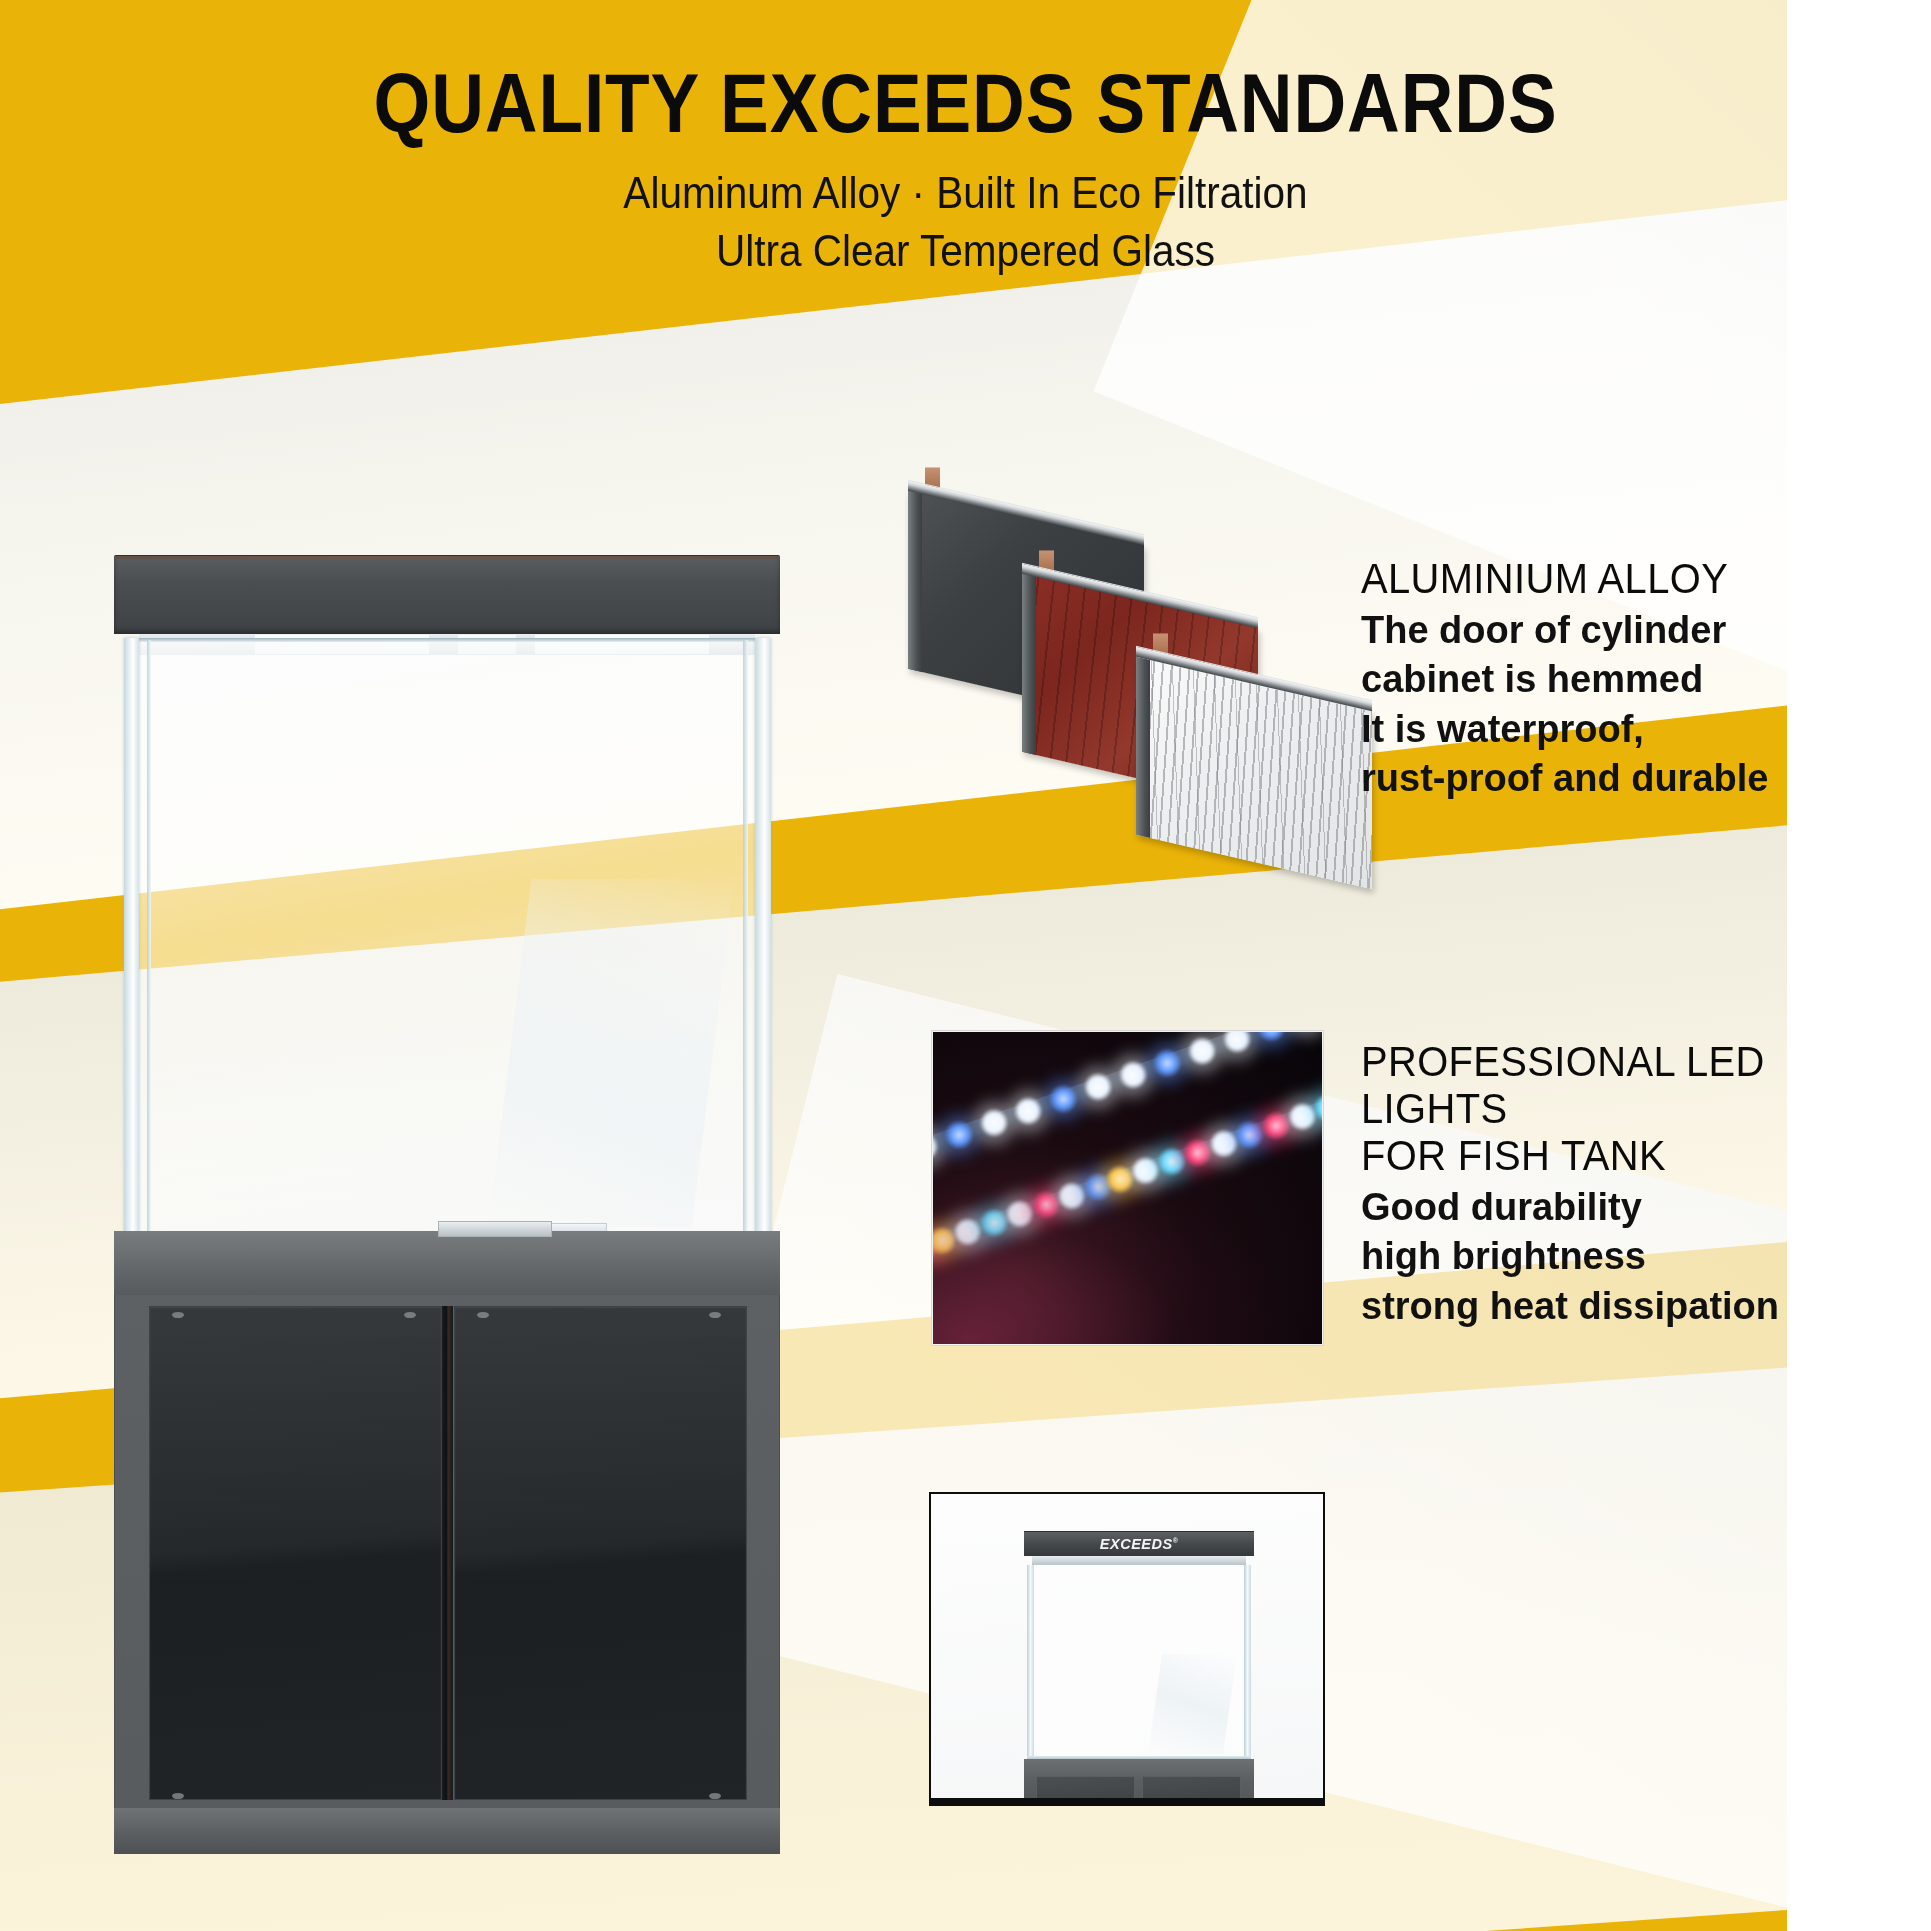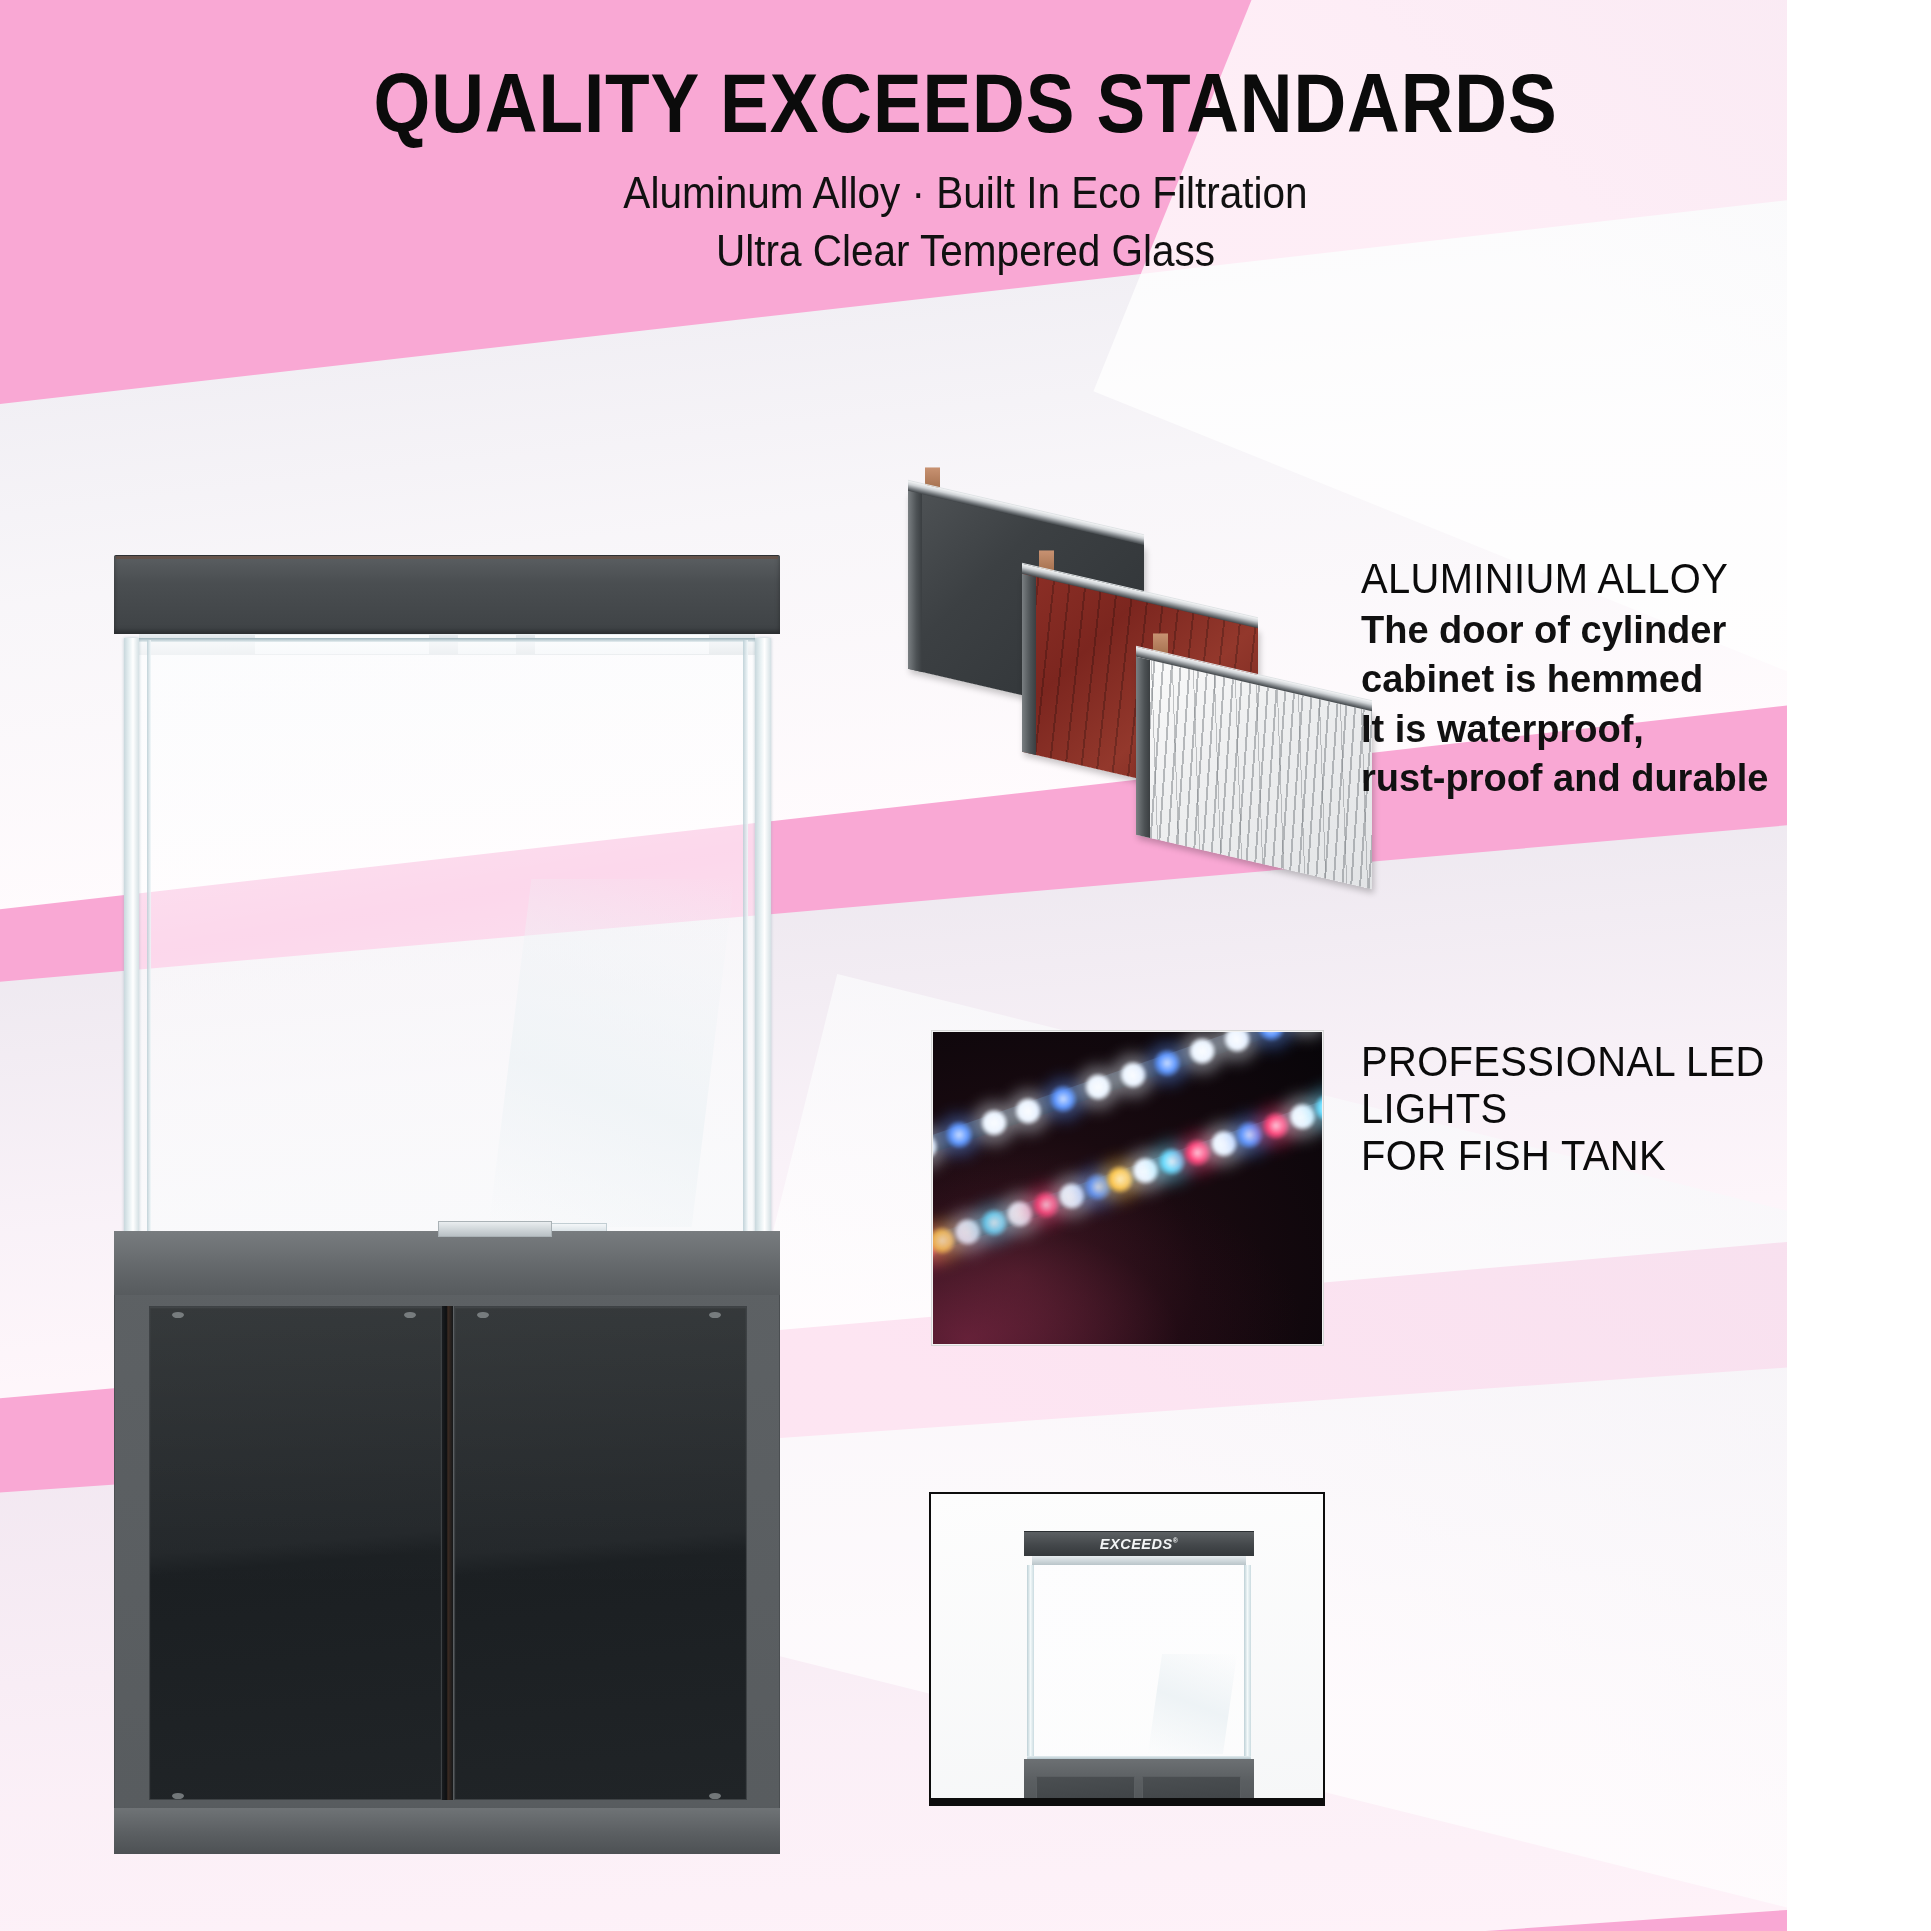--- a/index.html
+++ b/index.html
@@ -5,21 +5,21 @@
   * { box-sizing: border-box; margin: 0; padding: 0; }
   html, body {
     width: 1931px; height: 1931px;
     background: #ffffff;
     font-family: "Liberation Sans", sans-serif;
     overflow: hidden;
   }
   #page {
     position: relative;
     width: 1787px; height: 1931px;
-    background: #f9a8d4;
+    background: #eab308;
     overflow: hidden;
   }
 
   
   .bg-layer { position: absolute; inset: 0; pointer-events: none; }
   .swoosh {
     position: absolute;
     background: linear-gradient(180deg, #f3f5f7 0%, #fbfcfd 55%, #ffffff 100%);
   }
   .sw1 {
@@ -464,20 +464,23 @@
         <div class="led led-r" style="left:83%"></div>
         <div class="led led-w" style="left:89%"></div>
         <div class="led led-c" style="left:95%"></div>
       </div>
       <div class="led-glowfield"></div>
     </div>
 
     <div class="feature" style="left:1361px; top:1038px; width:560px">
       <div class="feat-title" style="white-space:pre-line">PROFESSIONAL LED LIGHTS
 FOR FISH TANK</div>
+      <div class="feat-body">Good durability
+ high brightness
+strong heat dissipation</div>
     </div>
 
     <div class="tank-photo">
       <div class="mini">
         <div class="mini-hood">
           <div class="mini-logo">
             <span>EXCEEDS</span><sup>®</sup>
           </div>
         </div>
         <div class="mini-led"></div>

